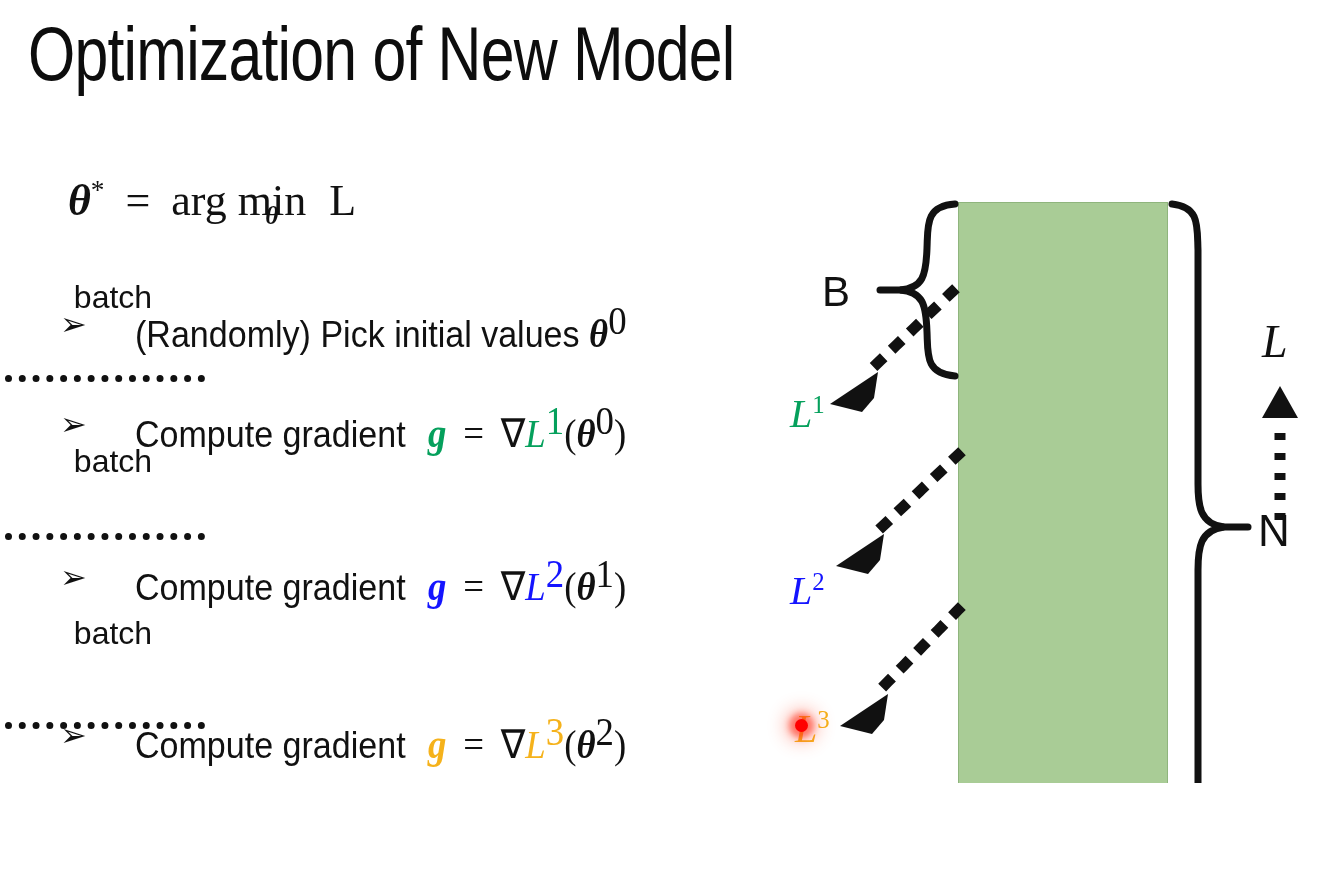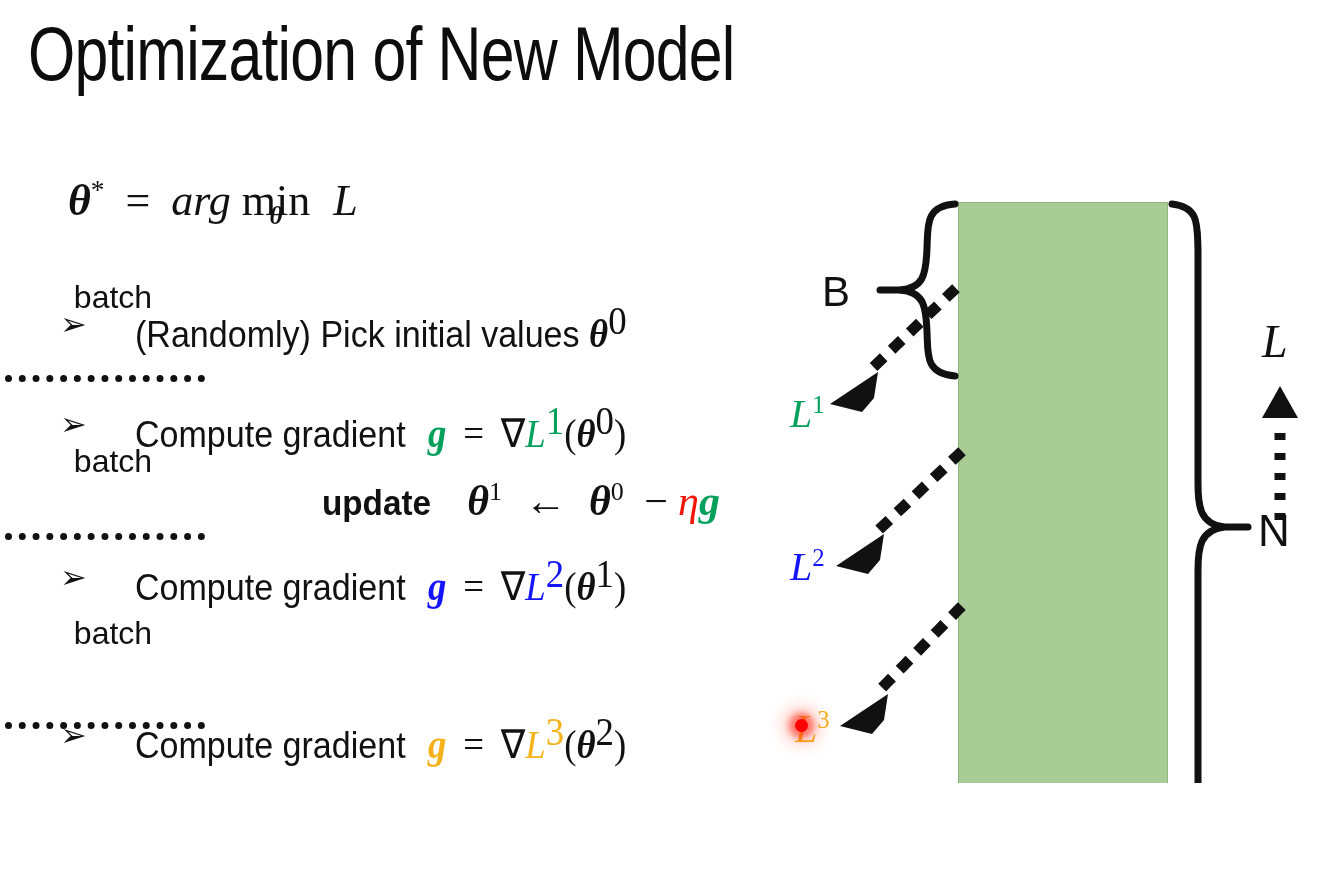--- a/index.html
+++ b/index.html
@@ -25,21 +25,21 @@
     white-space:nowrap;
   }
 
   
   .formula-top{
     position:absolute;left:68px;top:175px;
     font-family:"Liberation Serif", serif;
     font-size:44px;color:#111;white-space:nowrap;
   }
   .bold-theta{font-weight:bold;font-style:italic;}
-  .ital{font-style:italic;}
+  .ital{}
   .sup{font-size:0.62em;vertical-align:super;}
   .argmin{position:relative;display:inline-block;}
   .argmin .under{
     position:absolute;left:50%;transform:translateX(-50%);
     top:1.02em;font-size:0.58em;font-weight:bold;font-style:italic;
     font-family:"Liberation Serif", serif;
   }
 
   
   .cn-note{
@@ -169,40 +169,31 @@
       <span>Compute gradient</span>
       <span class="math gsym c-green" style="margin-left:14px">g</span>
       <span class="math mathup" style="margin:0 8px">=</span>
       <span class="math mathup">∇</span><span class="math c-green">L</span><span class="math mathup sup c-green">1</span><span class="math mathup">(</span><span class="math bold-theta">θ</span><span class="math mathup sup">0</span><span class="math mathup">)</span>
     </span>
   </div>
   <div class="loss-label c-green" style="left:790px;top:390px;">
     <span>L</span><span class="sup mathup">1</span>
   </div>
 
-  <div class="update-row" style="left:322px;top:477px;">
-    <span class="update-word">update</span>
-    <span class="update-math">
-      <span class="bold-theta">θ</span><span class="sup">1</span>
-      <span style="margin:0 12px">←</span>
-      <span class="bold-theta">θ</span><span class="sup">0</span>
-      <span style="margin:0 10px">−</span><span class="ital c-red">η</span><span class="gsym c-green">g</span>
-    </span>
-  </div>
 
   <div class="bullet-row" style="left:60px;top:558px;">
     <span class="bullet-mark">➢</span>
     <span class="bullet-text">
       <span>Compute gradient</span>
       <span class="math gsym c-blue" style="margin-left:14px">g</span>
       <span class="math mathup" style="margin:0 8px">=</span>
       <span class="math mathup">∇</span><span class="math c-blue">L</span><span class="math mathup sup c-blue">2</span><span class="math mathup">(</span><span class="math bold-theta">θ</span><span class="math mathup sup">1</span><span class="math mathup">)</span>
     </span>
   </div>
-  <div class="loss-label c-blue" style="left:790px;top:543px;">
+  <div class="loss-label c-blue" style="left:790px;top:567px;">
     <span>L</span><span class="sup mathup">2</span>
   </div>
 
 
   <div class="bullet-row" style="left:60px;top:716px;">
     <span class="bullet-mark">➢</span>
     <span class="bullet-text">
       <span>Compute gradient</span>
       <span class="math gsym c-amber" style="margin-left:14px">g</span>
       <span class="math mathup" style="margin:0 8px">=</span>

